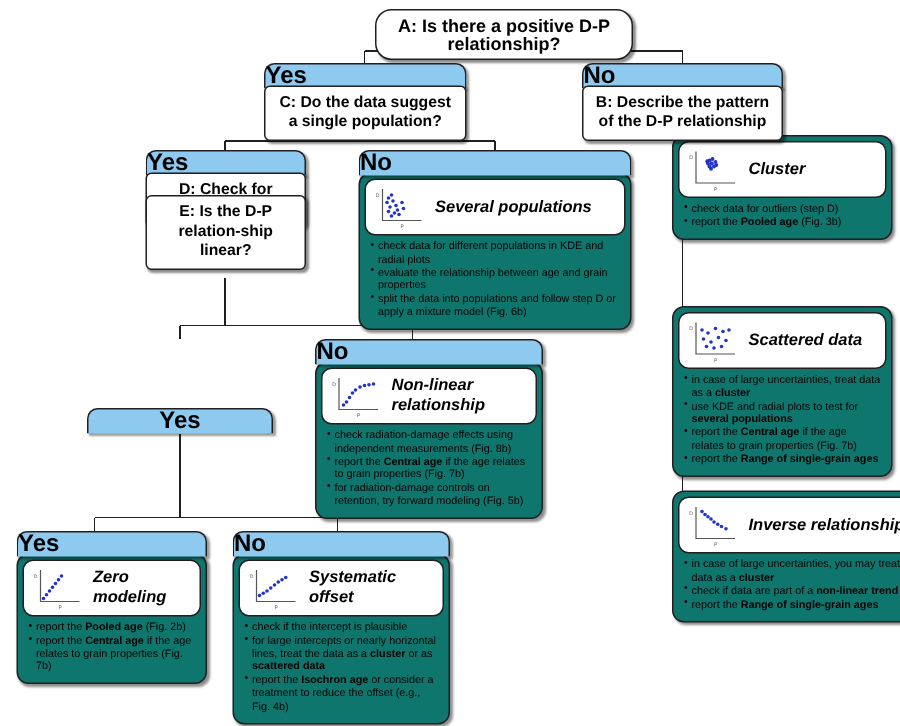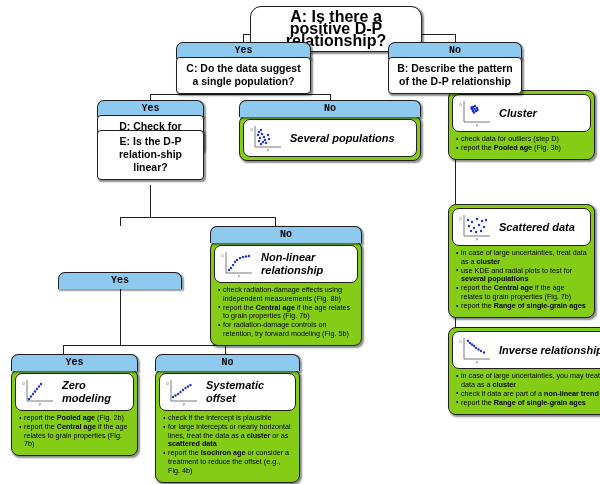--- a/index.html
+++ b/index.html
@@ -17,61 +17,59 @@
   
   .node{position:absolute;box-sizing:border-box;}
 
   
   .pill{
     border:1px solid #231f20;
     border-radius:11px;
     background:#fff;
     text-align:center;
     font-weight:bold;
-    font-size:16px;
+    font-size:12px;
     line-height:12px;
     padding:4px 10px 4px 10px;
     box-shadow:1.5px 1.5px 1.6px rgba(0,0,0,.45);
   }
 
   
   .dec{ }
   .hdr{
     background:#8ec9ef;
     border:1px solid #231f20;
     border-bottom:none;
     border-radius:7px 7px 0 0;
-    text-align:center;
     font-weight:bold;
-    font-size:10px;
+    font-size:16px;
     line-height:12px;
     padding:2px 0 2px 0;
     box-shadow:1.5px 1.5px 1.6px rgba(0,0,0,.4);
     position:relative;
     z-index:1;
-    font-family:Liberation Mono, monospace;
   }
   .qbody{
     background:#fff;
     border:1px solid #231f20;
     border-radius:4px;
     text-align:center;
     font-weight:bold;
     font-size:10.5px;
     line-height:13px;
     padding:4px 6px 5px 6px;
     margin-top:-2px;
     box-shadow:1.5px 1.5px 1.6px rgba(0,0,0,.45);
     position:relative;
     z-index:2;
   }
 
   
   .card{
-    background:#84cc16;
+    background:#0f766e;
     border:1px solid #231f20;
     border-radius:9px;
     padding:3px;
     box-shadow:1.5px 1.5px 1.8px rgba(0,0,0,.45);
   }
   .card .titlestrip{
     background:#fff;
     border:1px solid #231f20;
     border-radius:7px;
     display:flex;
@@ -197,20 +195,25 @@
               <circle cx="13" cy="21" r="1.2"></circle>
                 <circle cx="18" cy="20" r="1.2"></circle>
               <circle cx="21" cy="16" r="1.2"></circle>
                 <circle cx="20" cy="12" r="1.2"></circle>
               <circle cx="17" cy="17" r="1.2"></circle>
             </g>
           </svg>
         </span>
         <span class="titletext">Several populations</span>
       </div>
+      <ul class="bullets">
+        <li>check data for different populations in KDE and radial plots</li>
+        <li>evaluate the relationship between age and grain properties</li>
+        <li>split the data into populations and follow step D or apply a mixture model (Fig. 6b)</li>
+      </ul>
     </div>
   </div>
 
   <div class="cardwrap" style="left:210px;top:226px;width:152px;">
     <div class="hdr">No</div>
     <div class="card">
       <div class="titlestrip">
         <span class="mini">
           <svg width="36" height="30" viewBox="0 0 36 30">
             <path d="M7,3 L7,24 L33,24" stroke="#555" stroke-width="0.8" fill="none"></path>

